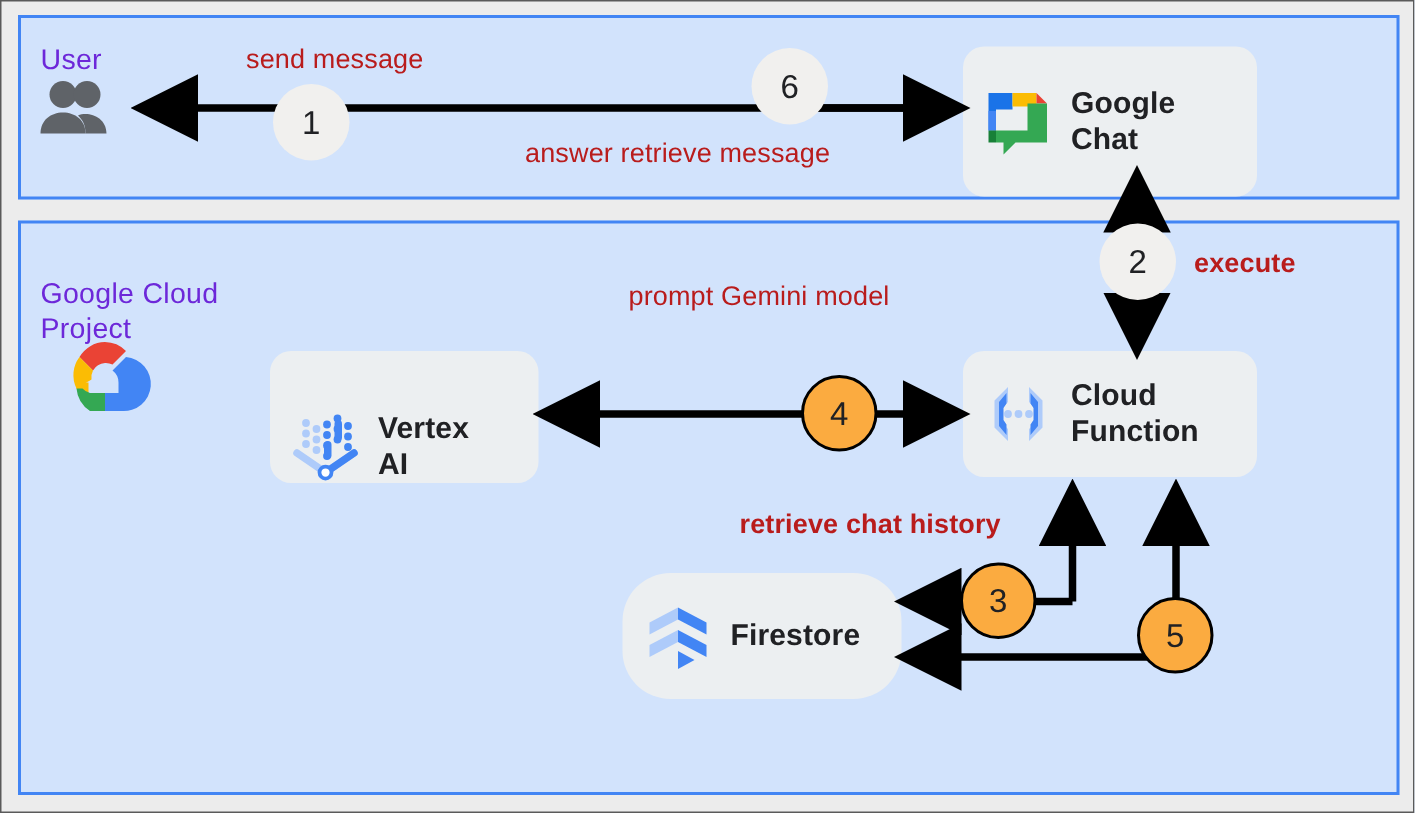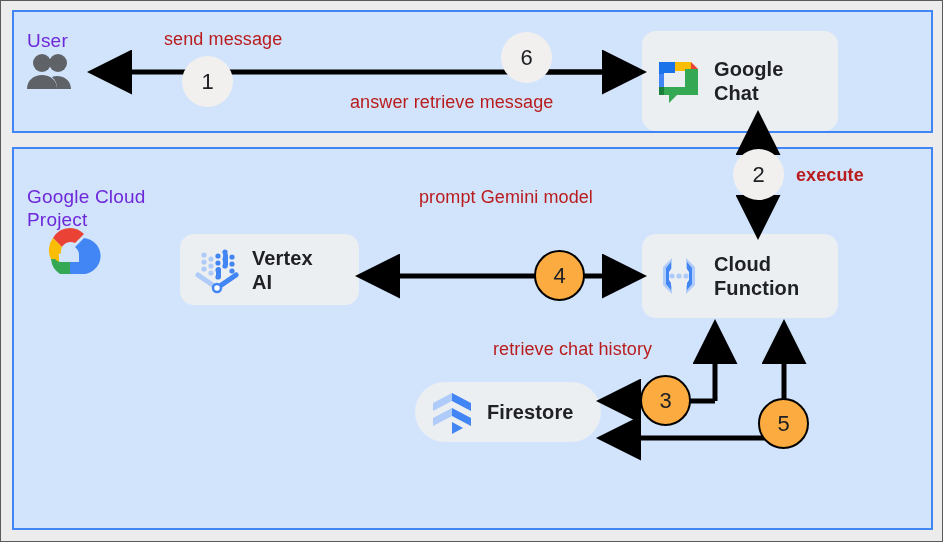--- a/index.html
+++ b/index.html
@@ -43,23 +43,23 @@
     border-radius:14px;
     display:flex;align-items:center;
     padding-left:12px;
   }
   .card .label{
     font-size:20px;font-weight:bold;color:#202124;
     line-height:24px;margin-left:10px;
     letter-spacing:.1px;
   }
   #card-chat    { left:641px; top:30px;  width:196px; height:100px; }
-  #card-vertex  { left:179px; top:233px; width:179px; height:71px; }
+  #card-vertex  { left:179px; top:233px; width:179px; height:88px;align-items:flex-end; }
   #card-cf      { left:641px; top:233px; width:196px; height:84px; }
-  #card-firestore{ left:414px; top:381px; width:186px; height:60px;border-radius:32px; }
+  #card-firestore{ left:414px; top:381px; width:186px; height:84px;border-radius:32px; }
 
   .icon-box{width:50px;height:50px;flex:0 0 50px;position:relative;}
 
   
   #user-icon{position:absolute;left:24px;top:52px;width:52px;height:40px;}
 
   
   #gcp-logo{position:absolute;left:36px;top:222px;width:66px;height:56px;}
 
   
@@ -79,21 +79,21 @@
   #circ3{ left:639px; top:374px; width:51px;height:51px; }
   #circ5{ left:757px; top:397px; width:51px;height:51px; }
 
   
   .flabel{
     position:absolute;
     font-size:18px;color:#b91c1c;
     line-height:22px;letter-spacing:.1px;
     white-space:nowrap;
   }
-  .flabel.b{font-weight:normal;}
+  .flabel.b{font-weight:bold;}
   #lbl-send   { left:163px; top:27px; }
   #lbl-answer { left:349px; top:90px; }
   #lbl-exec   { left:795px; top:163px; font-weight:bold;text-align:center;}
   #lbl-prompt { left:418px; top:185px; text-align:left; }
   #lbl-retrieve{left:492px; top:337px; }
   #lbl-update { left:705px; top:470px; }
 
   svg.arrows{position:absolute;left:0;top:0;width:943px;height:542px;pointer-events:none;}
 </style>
 </head>

